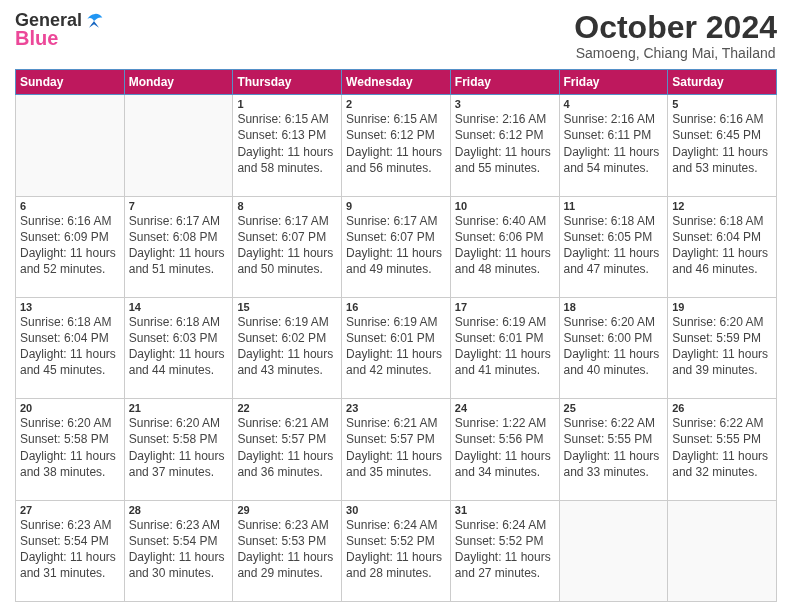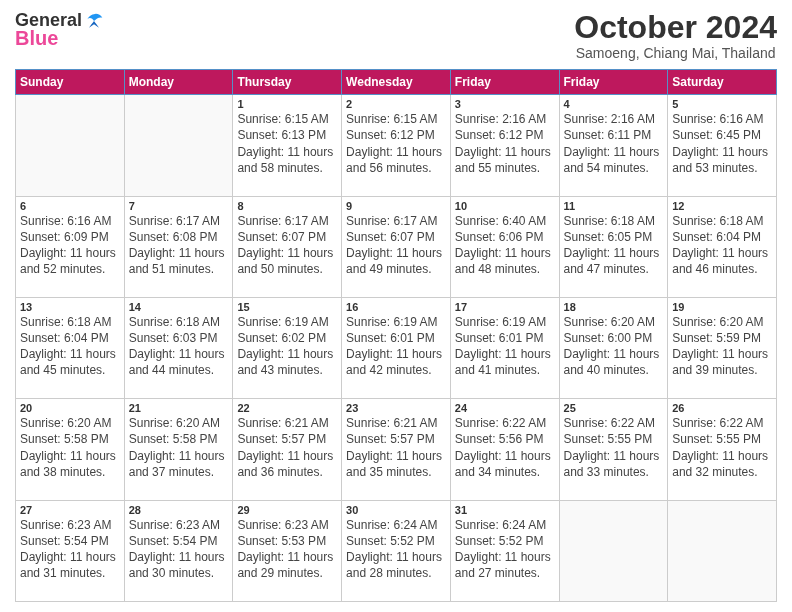--- a/index.html
+++ b/index.html
@@ -277,21 +277,21 @@
 Daylight: 11 hours and 36 minutes.</div>
           </td>
           <td>
             <span class="day-number">23</span>
             <div class="day-info">Sunrise: 6:21 AM
 Sunset: 5:57 PM
 Daylight: 11 hours and 35 minutes.</div>
           </td>
           <td>
             <span class="day-number">24</span>
-            <div class="day-info">Sunrise: 6:22 AM
+            <div class="day-info">Sunrise: 1:22 AM
 Sunset: 5:56 PM
 Daylight: 11 hours and 34 minutes.</div>
           </td>
           <td>
             <span class="day-number">25</span>
             <div class="day-info">Sunrise: 6:22 AM
 Sunset: 5:55 PM
 Daylight: 11 hours and 33 minutes.</div>
           </td>
           <td>

